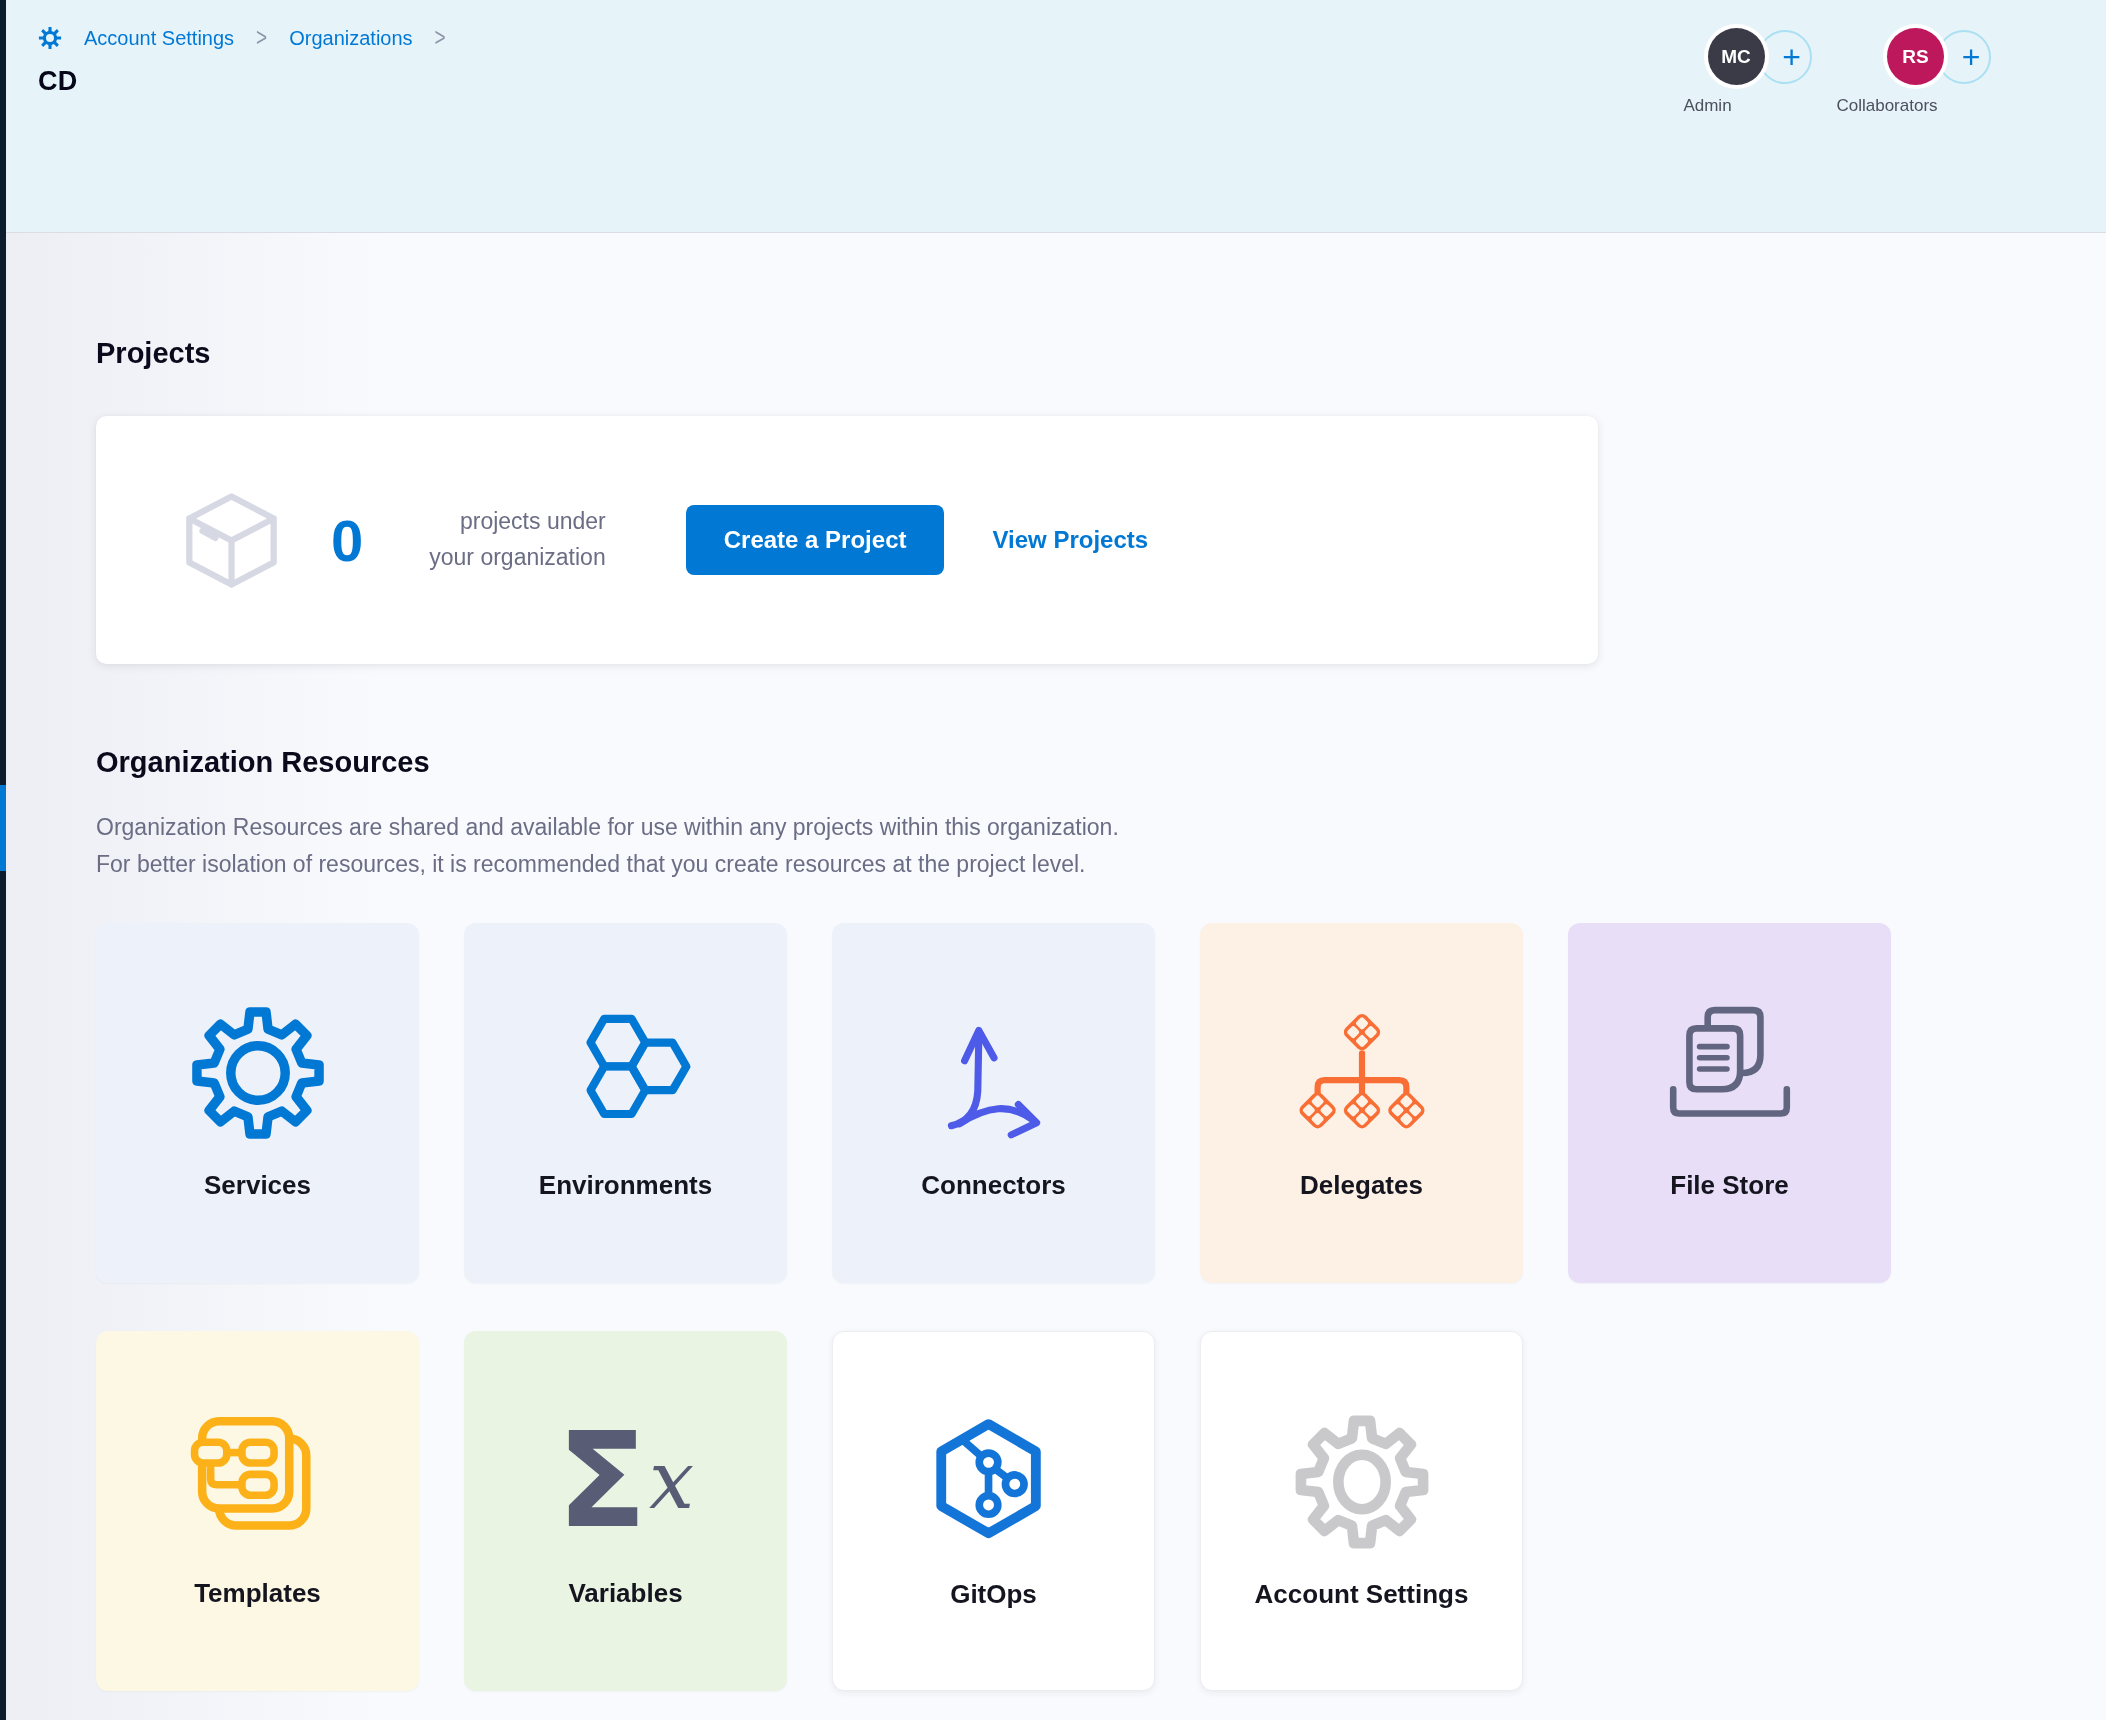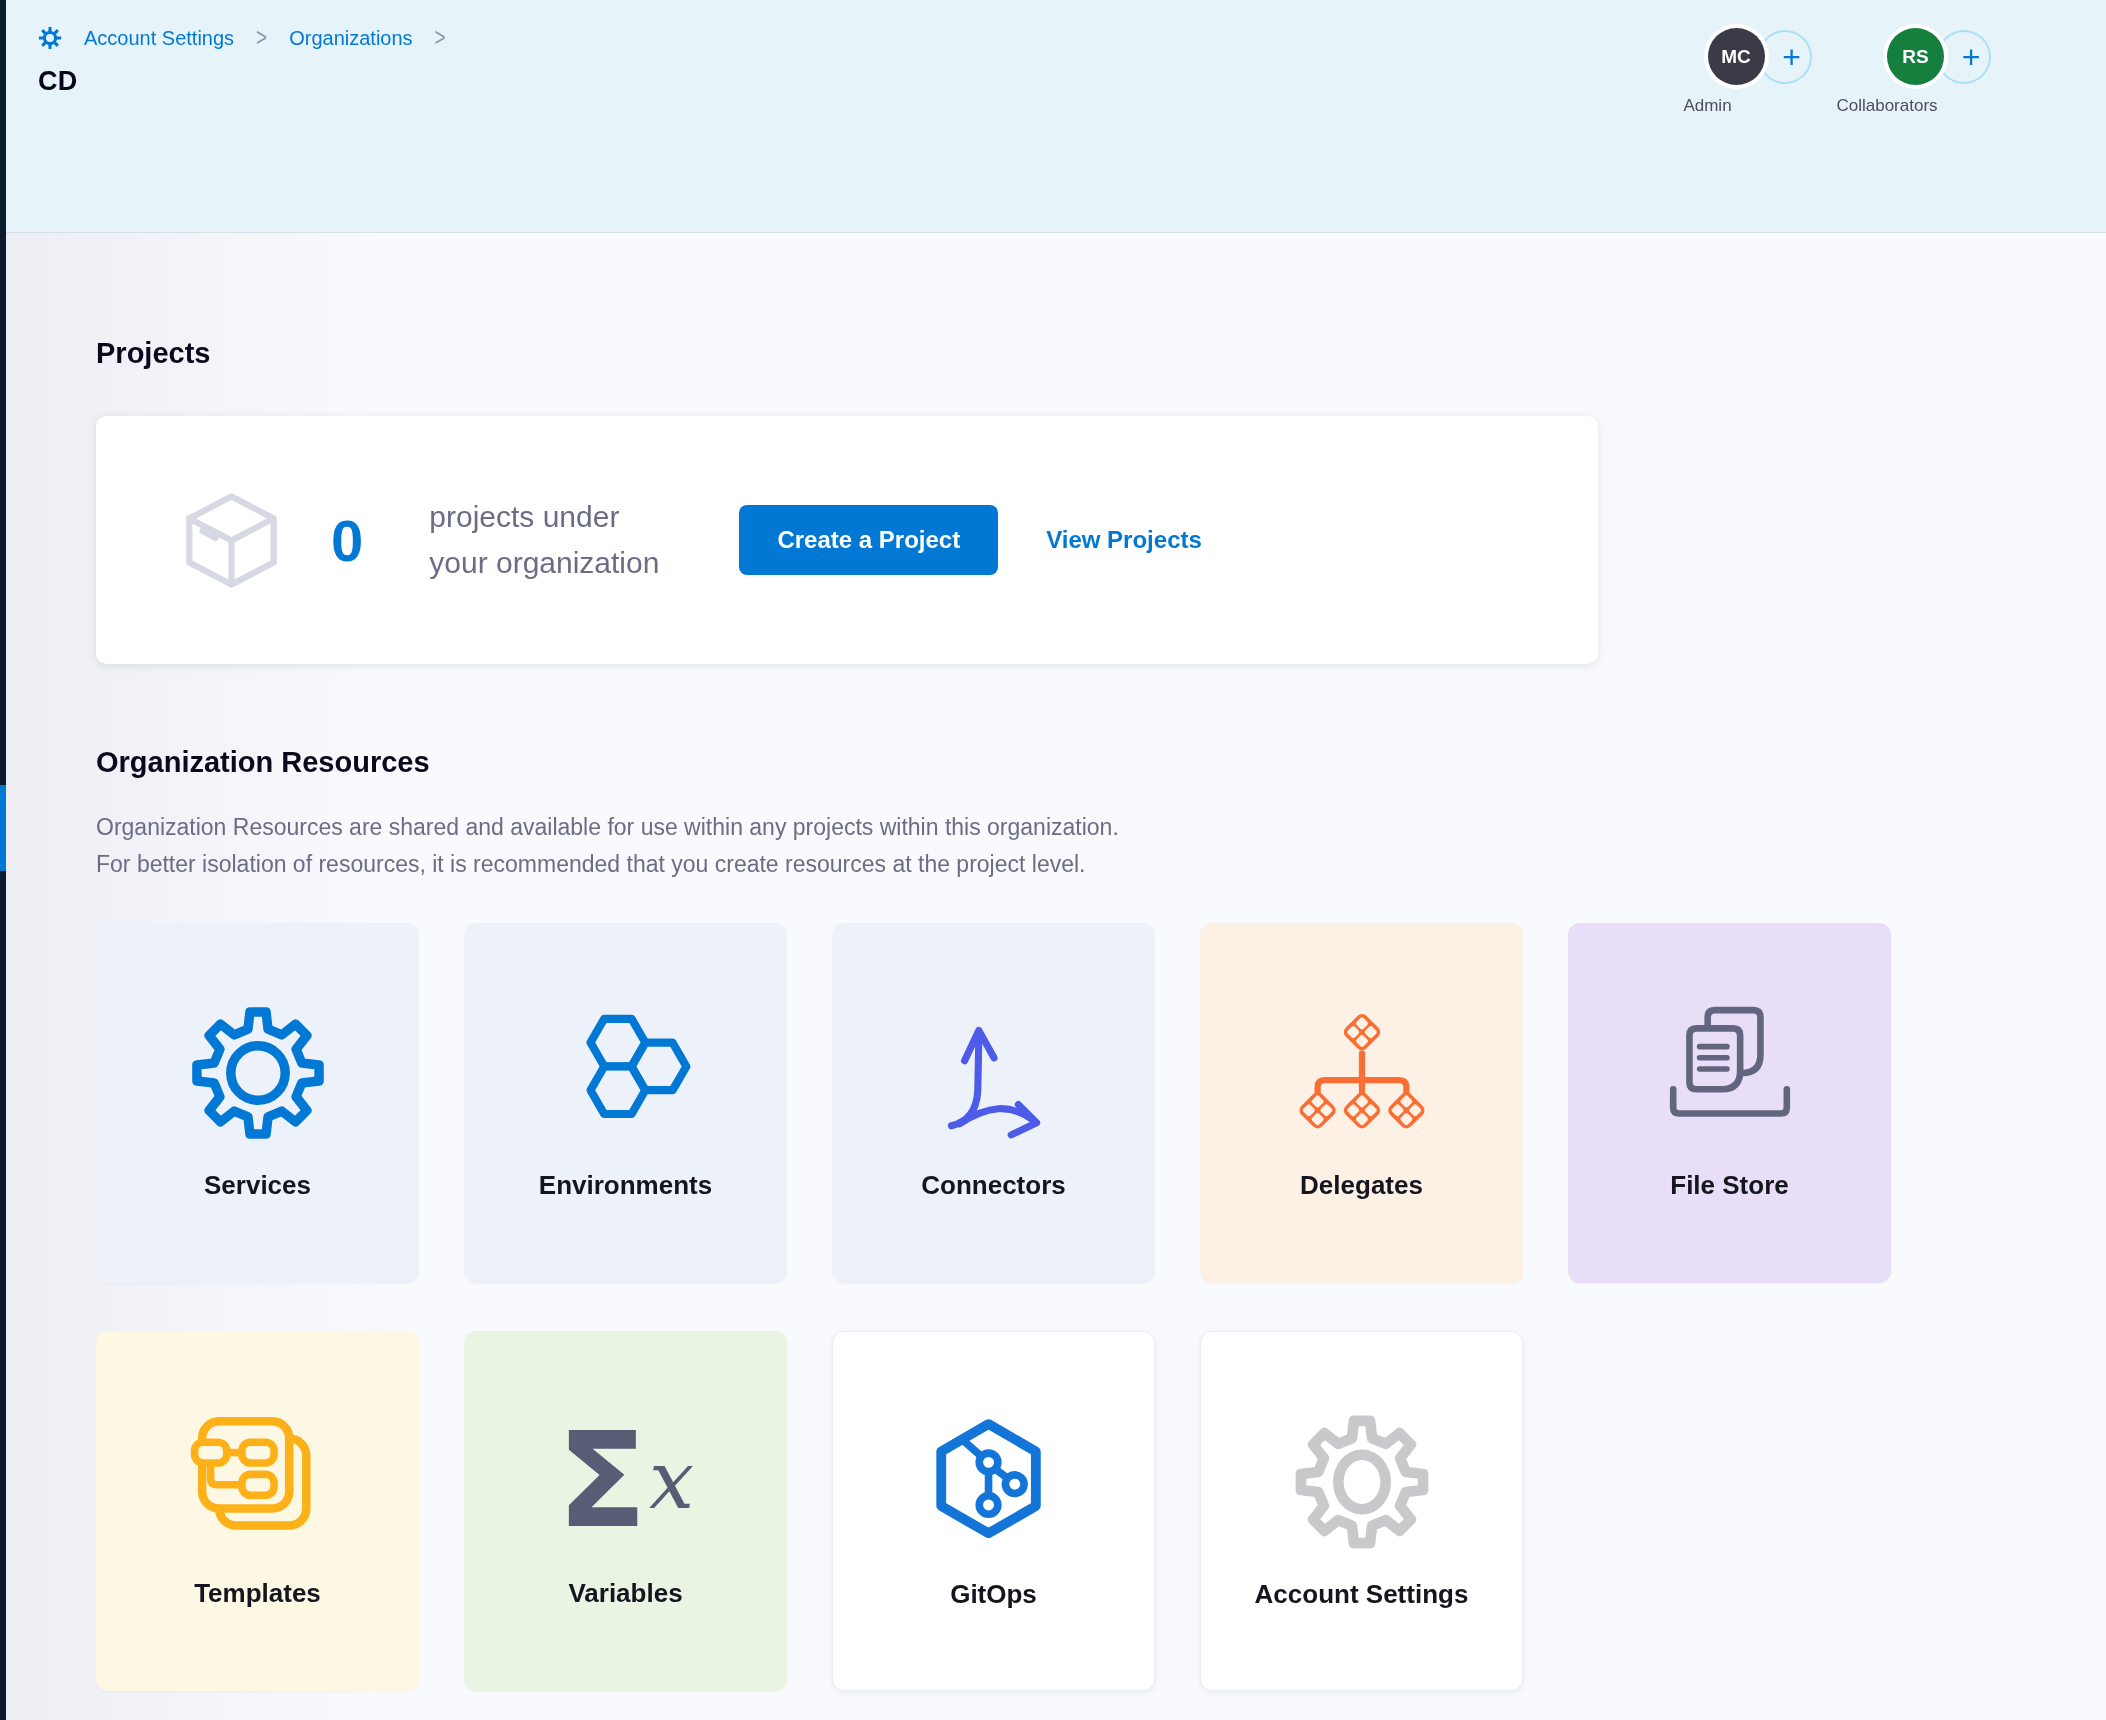--- a/index.html
+++ b/index.html
@@ -45,21 +45,21 @@
   .h-projects { padding-top:104px; }
   .h-resources { margin-top:82px; }
 
   .projects-card {
     margin-top:46px; width:1502px; height:248px; background:#ffffff; border-radius:10px;
     box-shadow:0 2px 8px rgba(40,41,61,.10), 0 0 1px rgba(40,41,61,.08);
     display:flex; align-items:center;
   }
   .cube-wrap { margin-left:78px; width:115px; height:125px; }
   .proj-count { margin-left:42px; font-size:58px; font-weight:800; color:#0278d5; }
-  .proj-desc { margin-left:66px; font-size:30px; color:#6b6d85; line-height:1.55; }
+  .proj-desc { margin-left:66px; font-size:23px; color:#6b6d85; line-height:1.55;text-align:right; }
   .create-btn {
     margin-left:80px; height:70px; padding:0 38px; background:#0278d5; color:#fff;
     border:none; border-radius:8px; font-size:24px; font-weight:700; cursor:pointer;
     font-family:"Liberation Sans", sans-serif;
   }
   .view-link { margin-left:48px; font-size:24px; font-weight:700; color:#0278d5; text-decoration:none; cursor:pointer; }
 
   .res-desc { margin-top:30px; font-size:23px; color:#6b6d85; line-height:1.6; }
 
   .grid { margin-top:40px; display:grid; grid-template-columns:repeat(5,323px); gap:48px 45px; width:1797px; padding-bottom:35px; }
@@ -101,21 +101,21 @@
   <div class="person admin">
     <div class="pair">
       <button class="plus-btn">+</button>
       <div class="avatar" style="background:#3a3b47">MC</div>
     </div>
     <div class="person-label">Admin</div>
   </div>
   <div class="person collab">
     <div class="pair">
       <button class="plus-btn">+</button>
-      <div class="avatar" style="background:#15803d">RS</div>
+      <div class="avatar" style="background:#be185d">RS</div>
     </div>
     <div class="person-label">Collaborators</div>
   </div>
 </header>
 
 <main>
   <h2 class="section-heading h-projects">Projects</h2>
 
   <section class="projects-card">
     <div class="cube-wrap">

